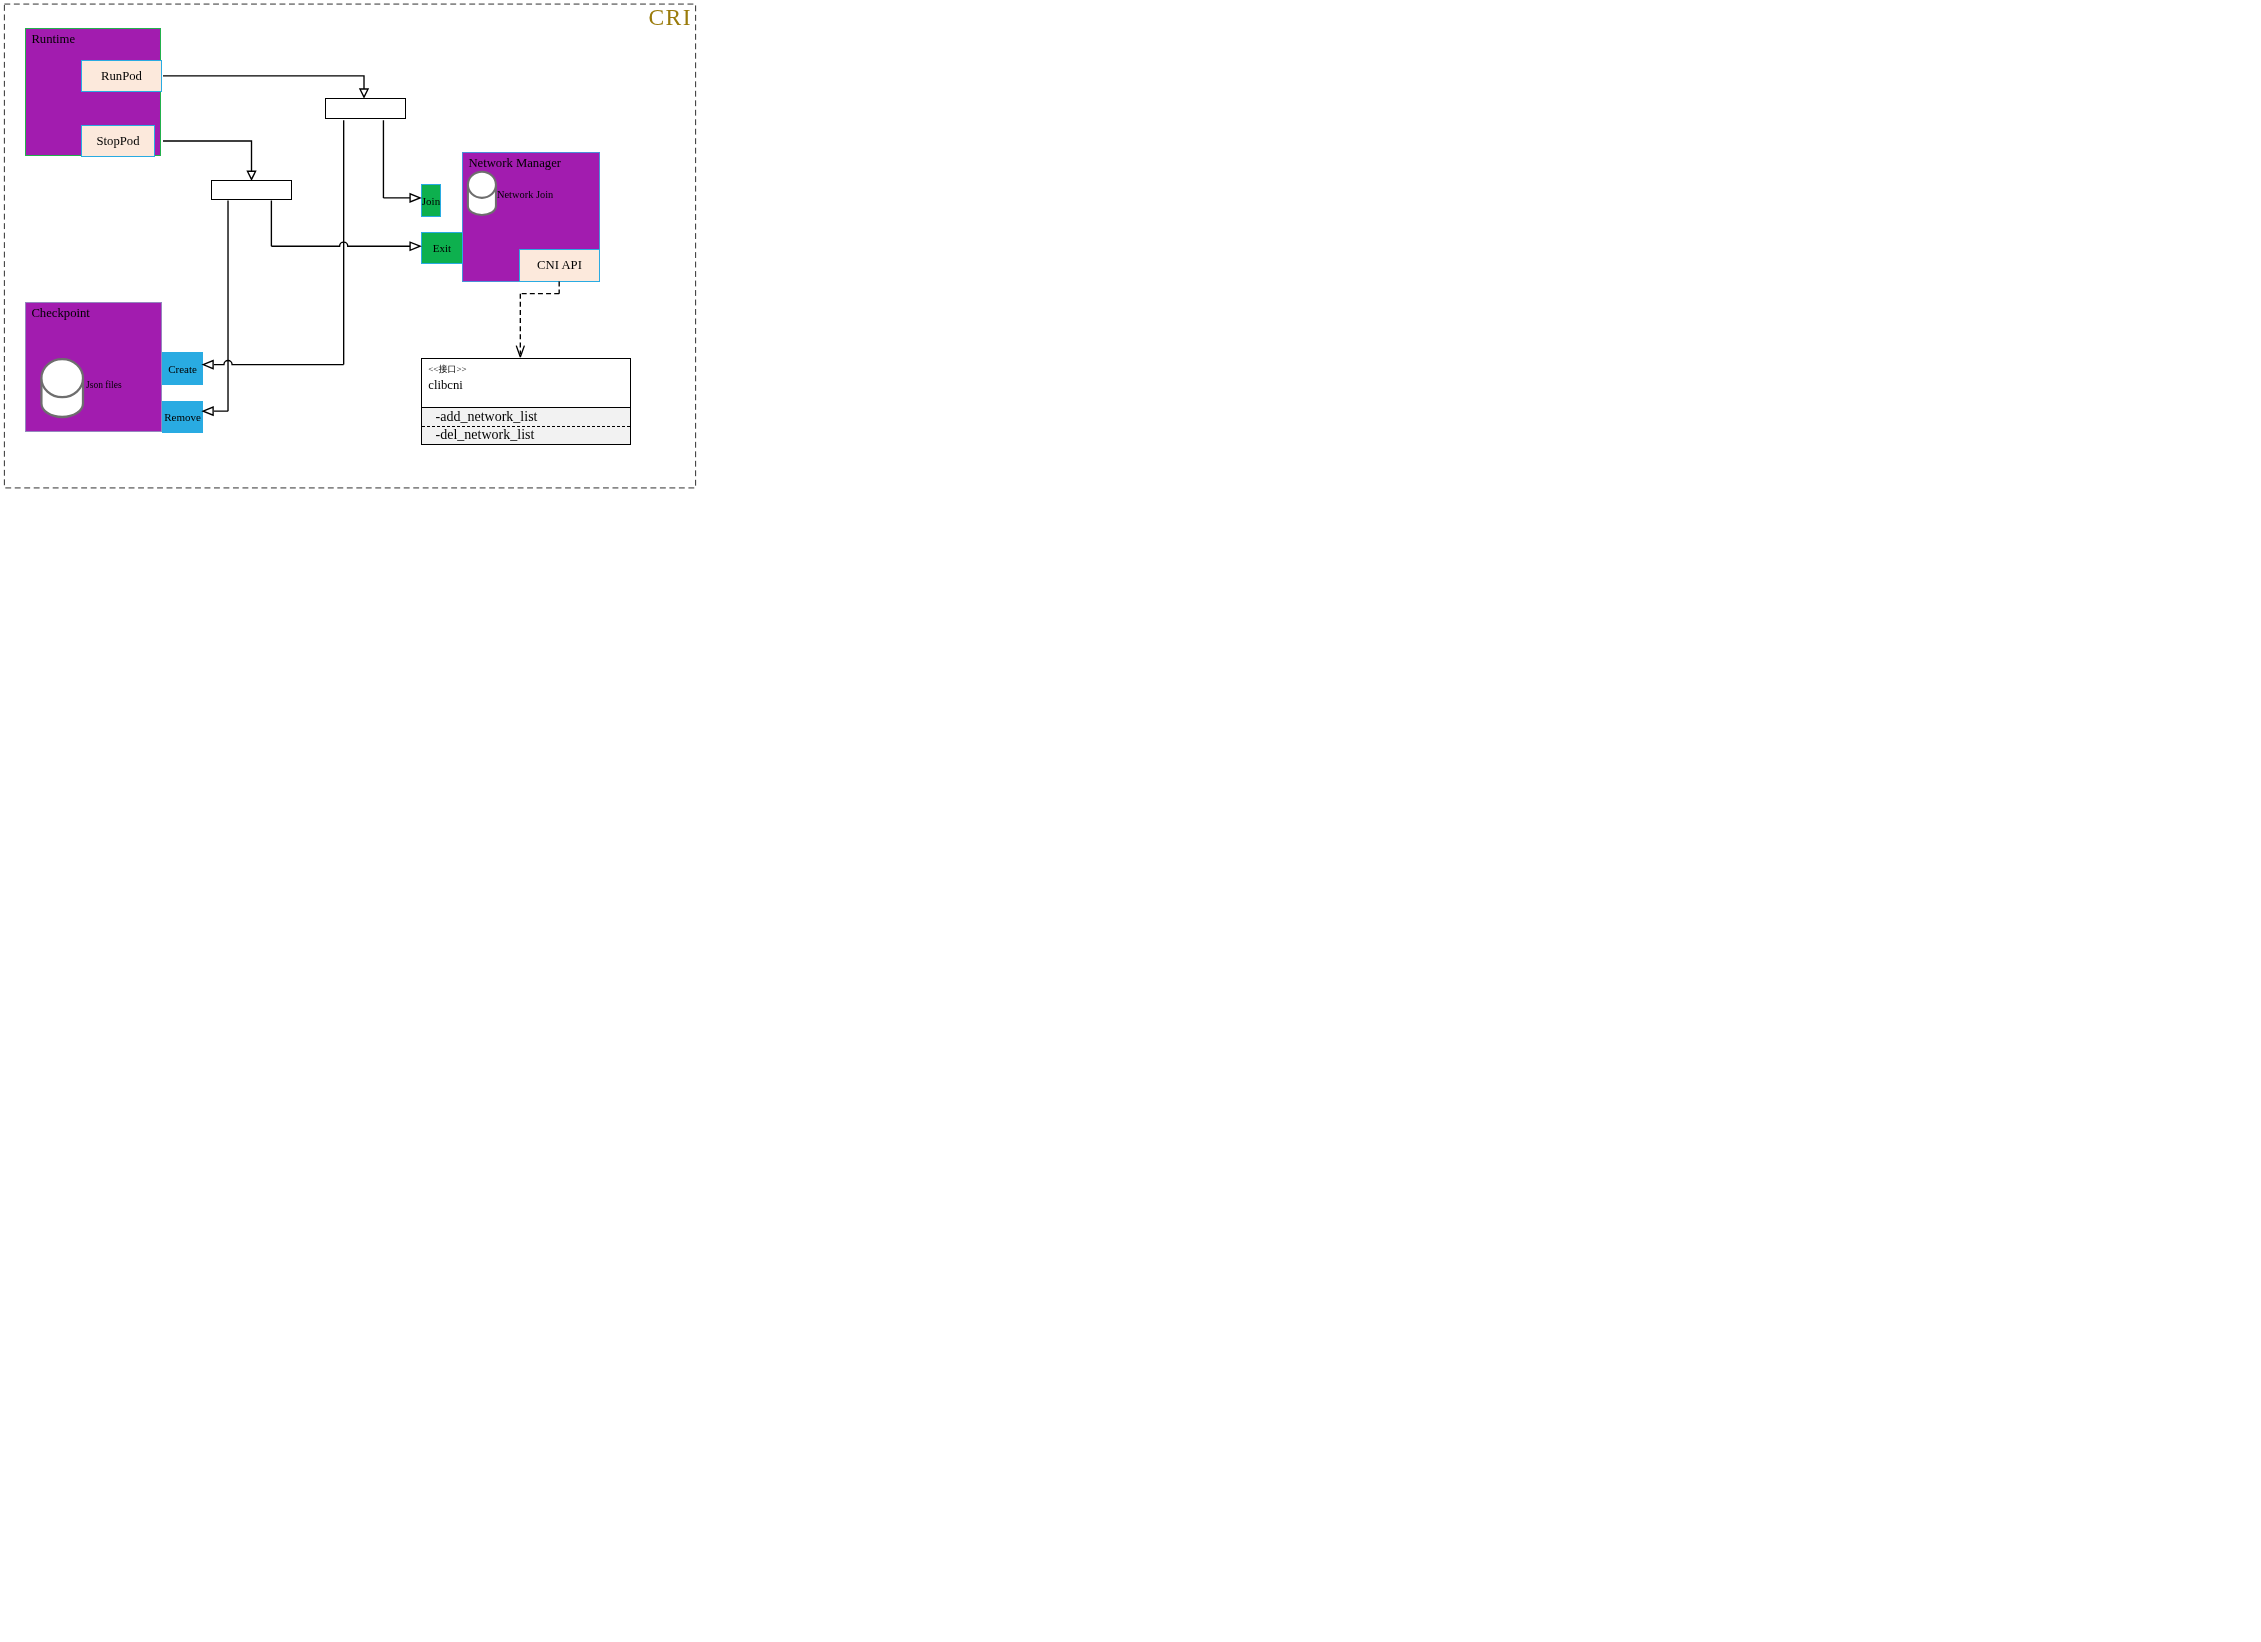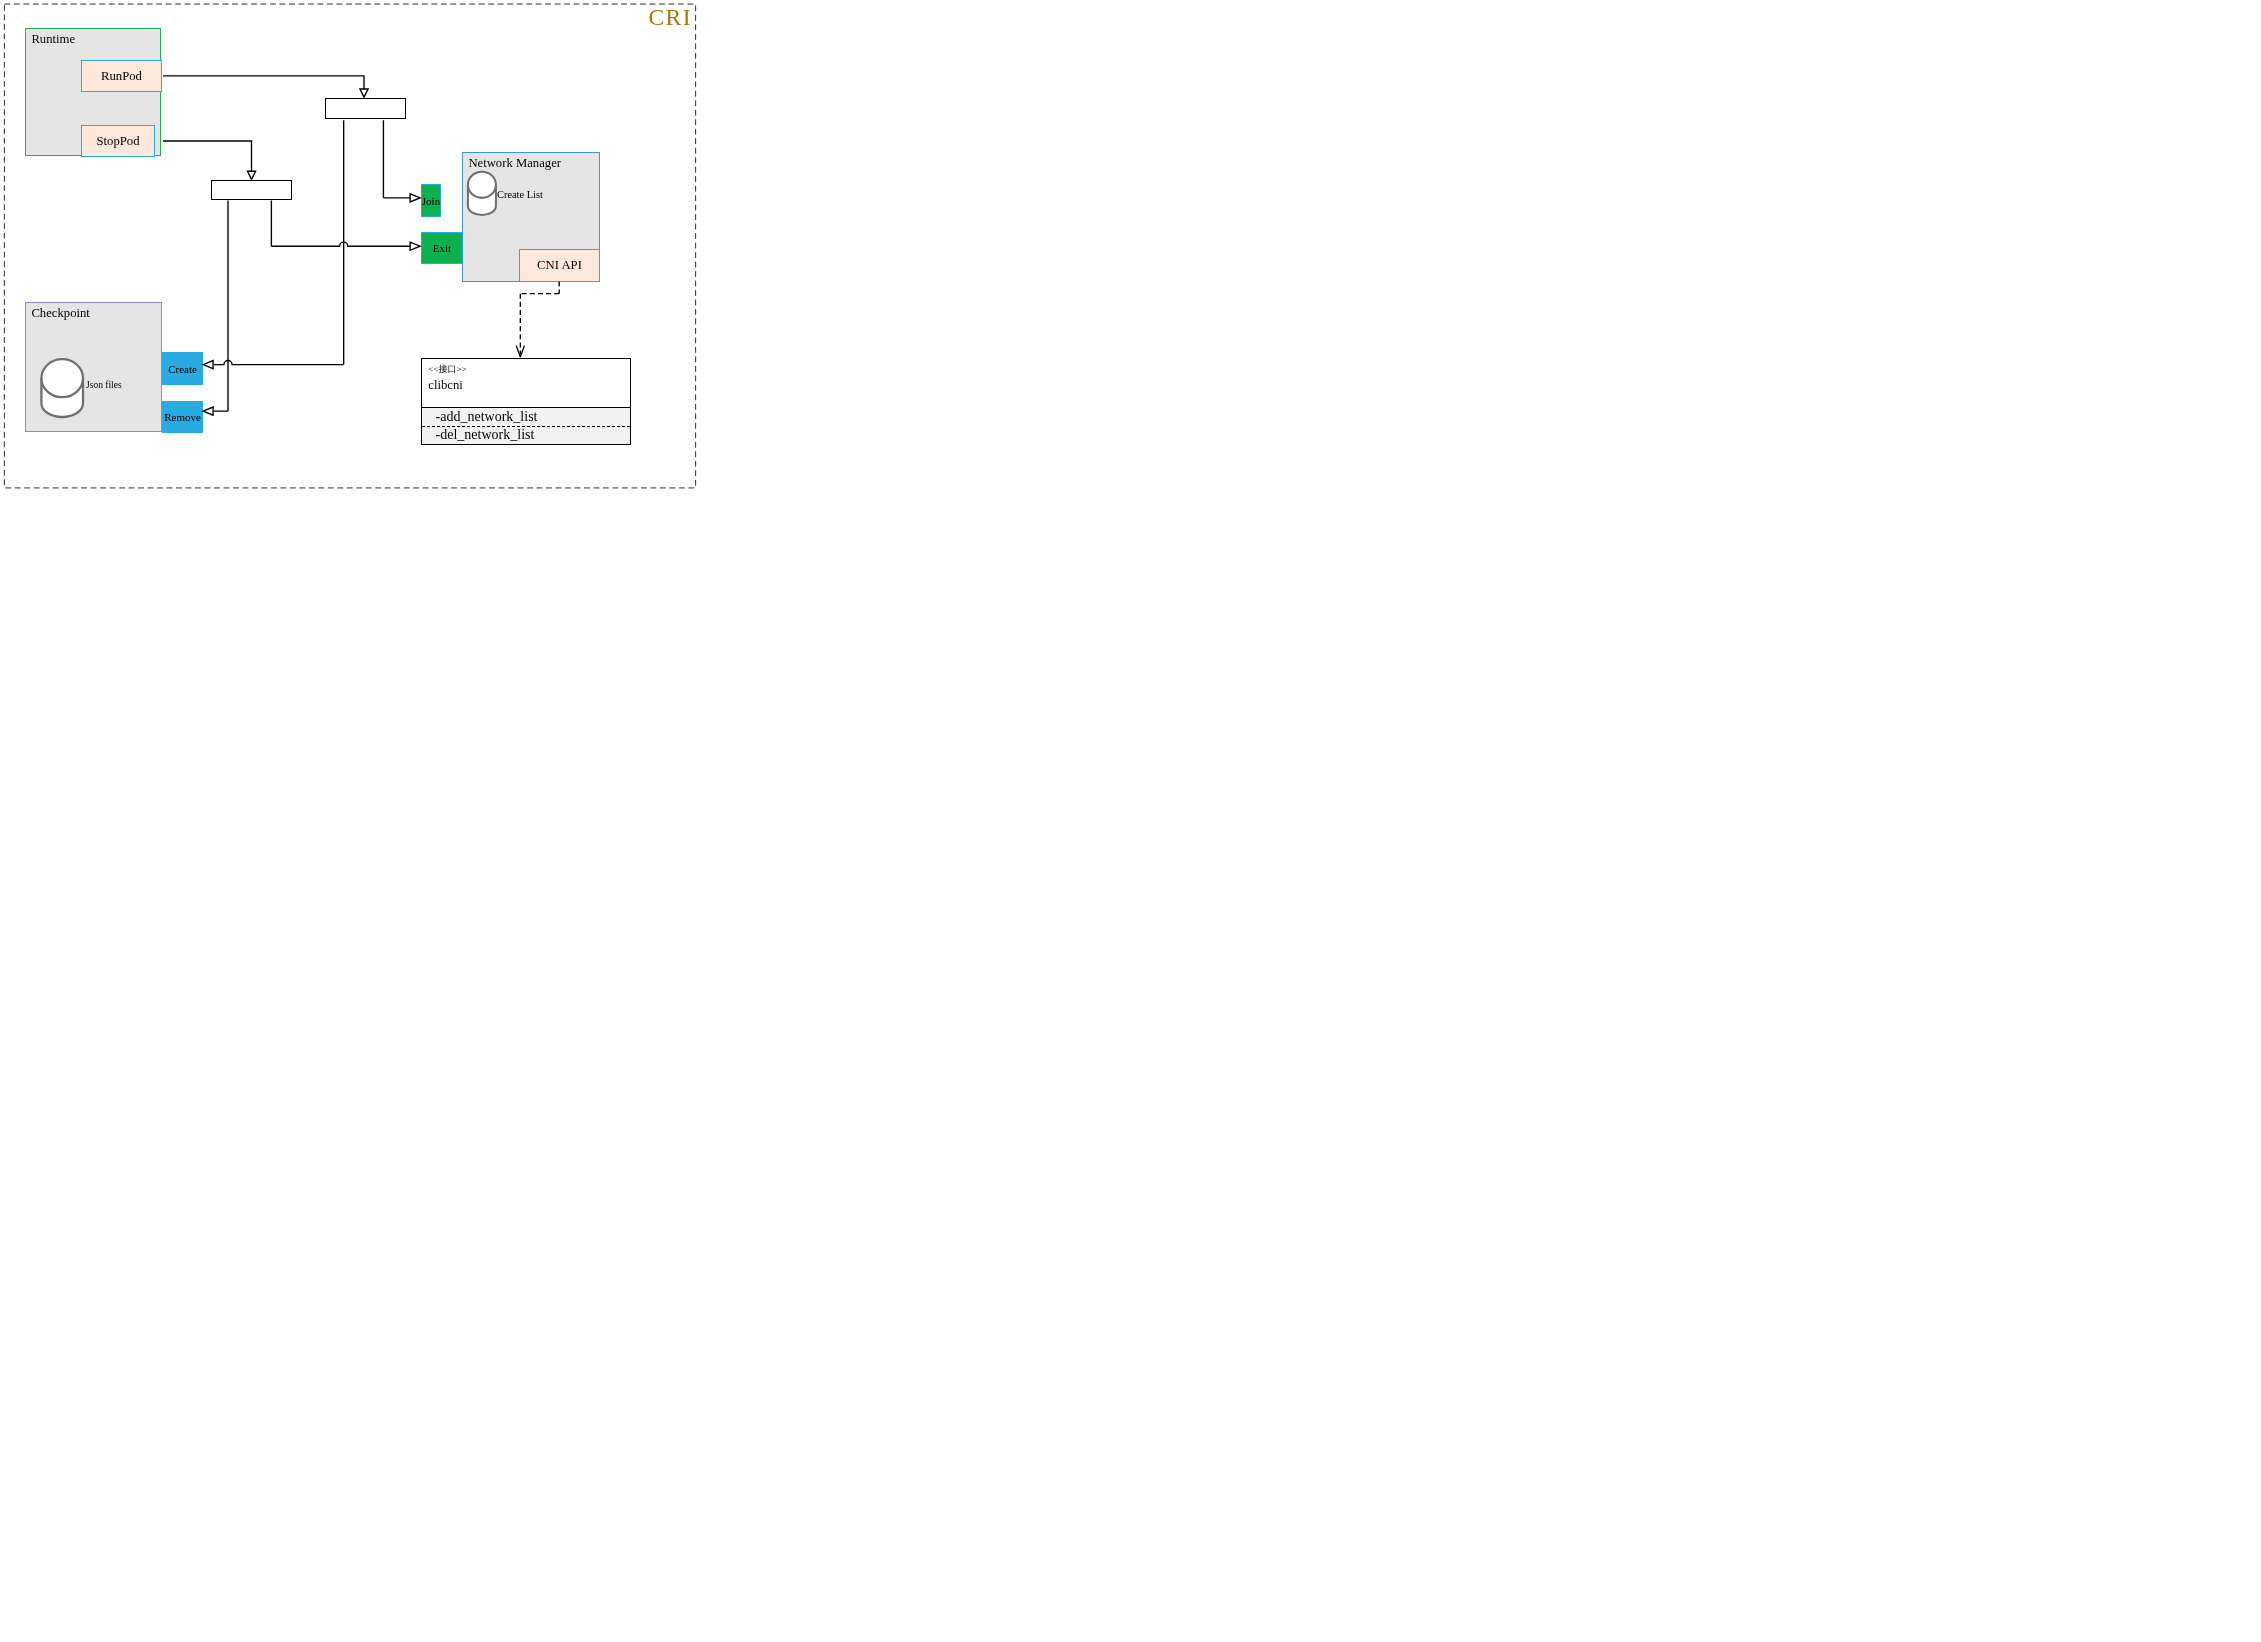--- a/index.html
+++ b/index.html
@@ -4,21 +4,21 @@
 <style>
   html,body{margin:0;padding:0;background:#ffffff;}
   body{
     position:relative;
     width:700px;height:492px;
     font-family:"Liberation Serif","DejaVu Serif",serif;
     color:#000;
     overflow:hidden;
   }
   .abs{position:absolute;box-sizing:border-box;}
-  .container-box{background:#e5e5e5;z-index:1;padding-left:24px;}
+  .container-box{background:#a21caf;z-index:1;padding-left:24px;}
   .box-title{
     position:absolute;top:2.7px;left:5.4px;
     font-size:12.7px;line-height:14.5px;white-space:nowrap;
   }
   .btn{
     display:flex;align-items:center;justify-content:center;
     text-align:center;z-index:3;white-space:nowrap;
   }
   .peach{background:#FCE9DC;border:0.9px solid #29ABE2;font-size:12.7px;}
   .green{background:#0DB04E;border:0.9px solid #29ABE2;font-size:11px;}
@@ -69,21 +69,21 @@
 
 <div class="abs" id="process1"></div>
 <div class="abs" id="process2"></div>
 
 <div class="abs container-box" id="nm-box">
   <div class="box-title">Network Manager</div>
 </div>
 <div class="abs btn green" id="join">Join</div>
 <div class="abs btn green" id="exit">Exit</div>
 <div class="abs btn peach" id="cni-api">CNI API</div>
-<div class="abs" id="network-list-label">Create List</div>
+<div class="abs" id="network-list-label">Network Join</div>
 
 <div class="abs container-box" id="checkpoint-box">
   <div class="box-title">Checkpoint</div>
 </div>
 <div class="abs btn blue" id="create">Create</div>
 <div class="abs btn blue" id="remove">Remove</div>
 <div class="abs" id="json-files-label">Json files</div>
 
 <div class="abs" id="interface-box">
   <div class="if-top">

